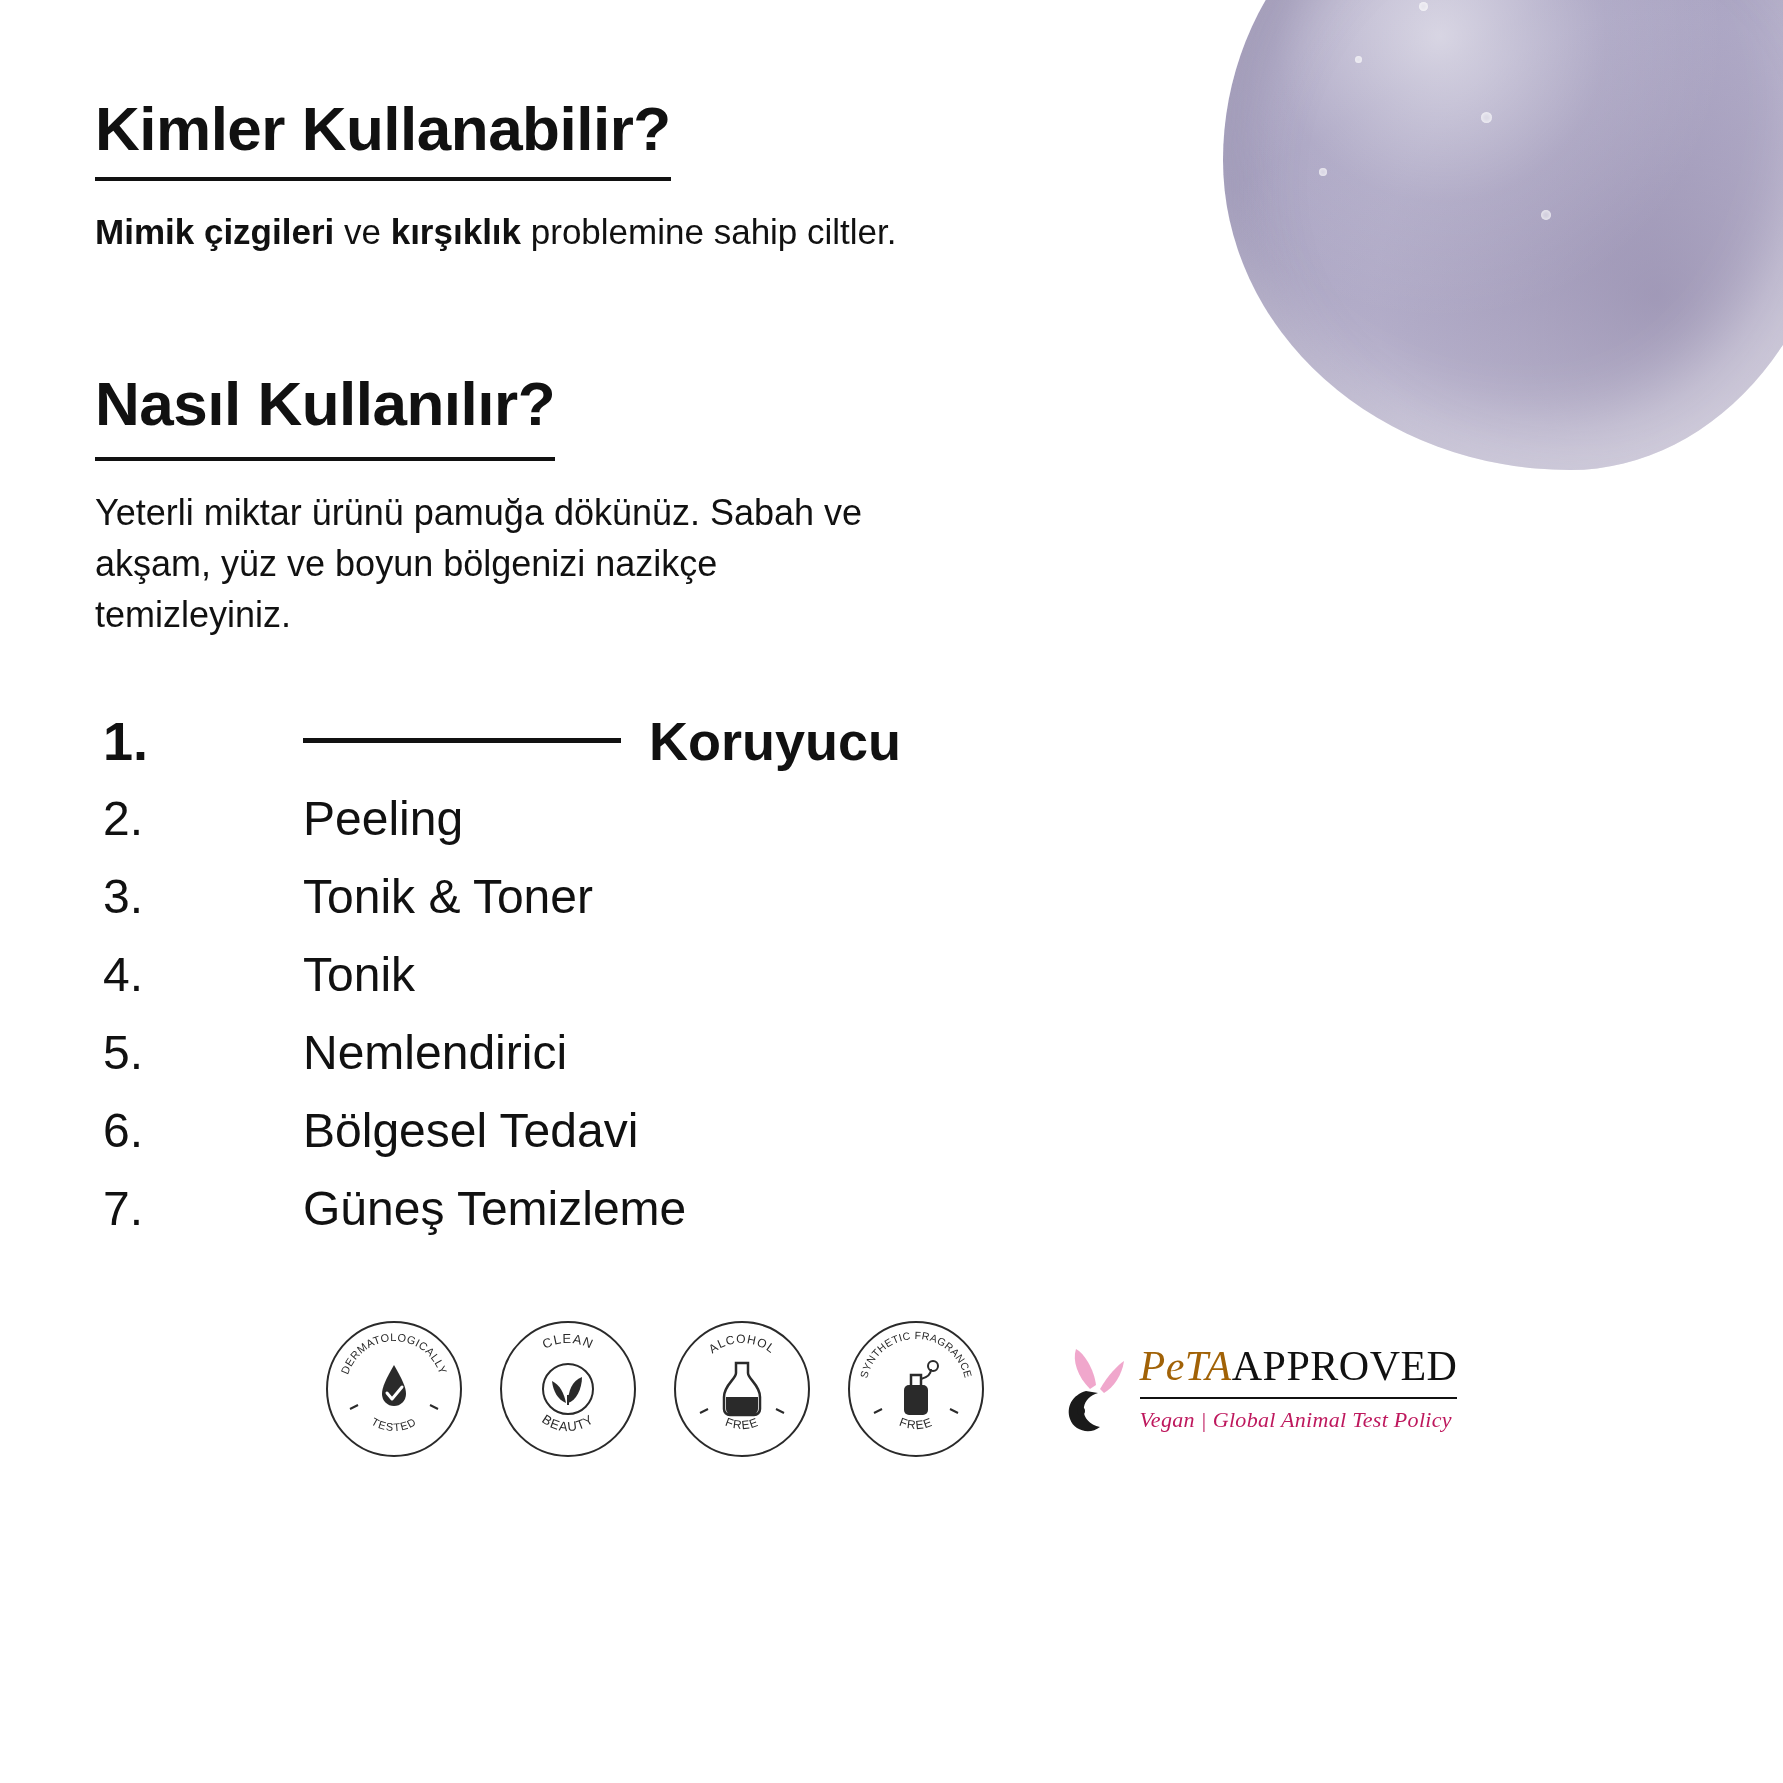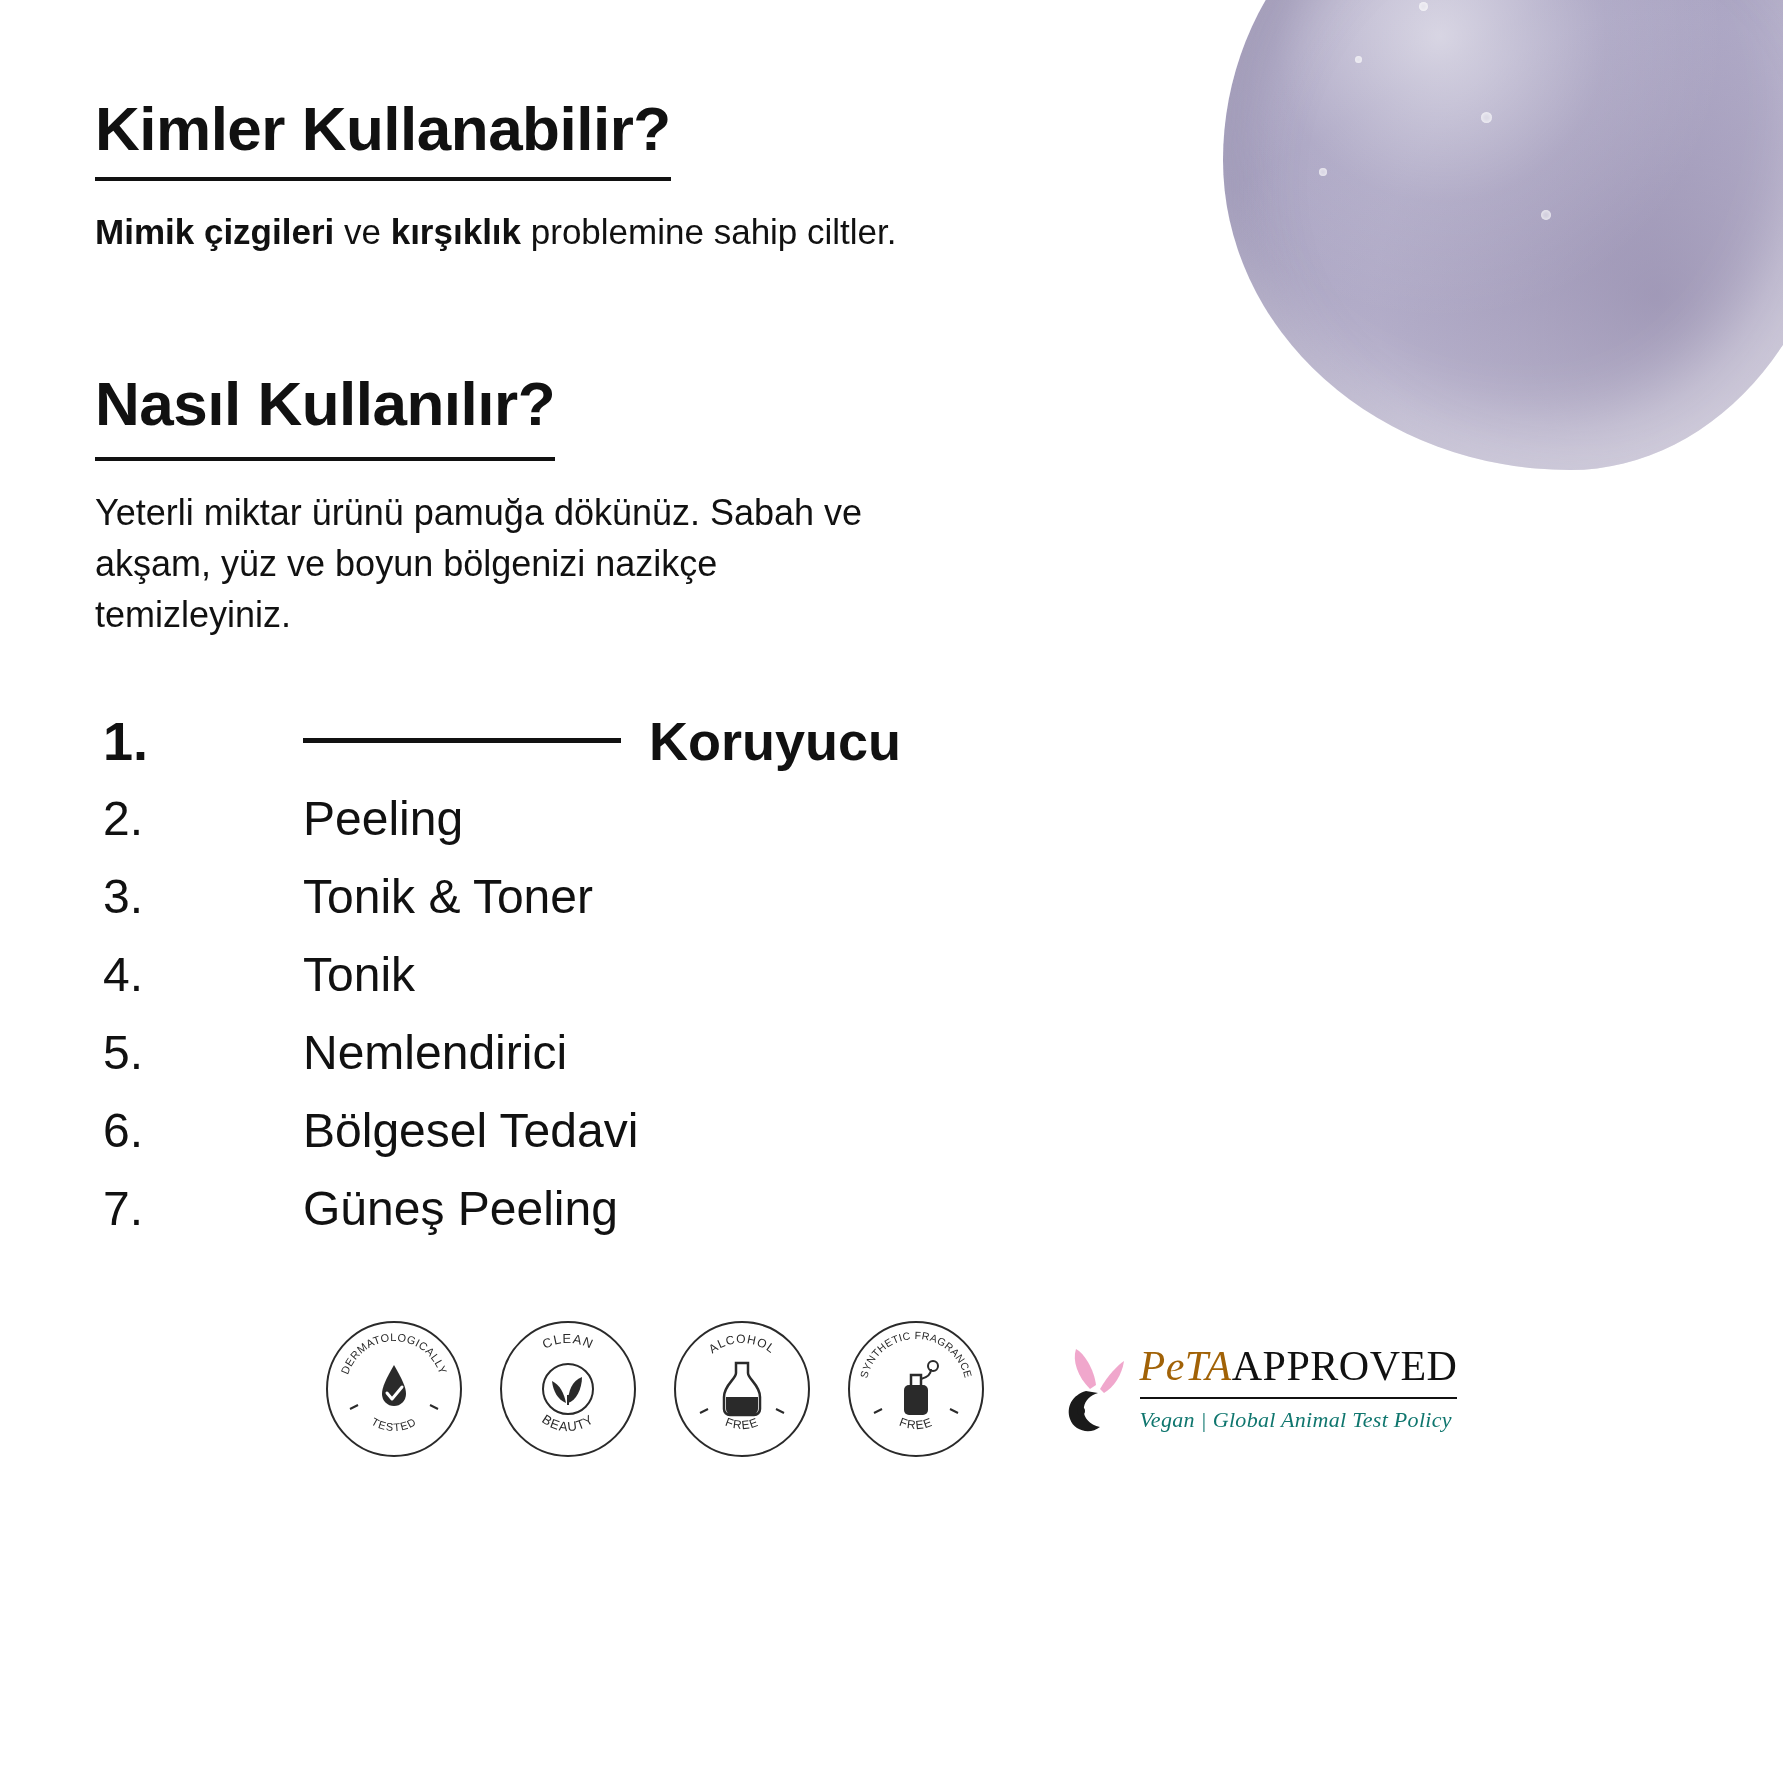--- a/index.html
+++ b/index.html
@@ -150,21 +150,21 @@
     letter-spacing: 0.5px;
     color: #111;
     line-height: 1;
   }
   .peta-top .pink { color: #a16207; font-style: italic; }
   .peta-rule { height: 2px; background: #111; margin: 10px 0 8px; }
   .peta-sub {
     font-family: "Liberation Serif", serif;
     font-style: italic;
     font-size: 22px;
-    color: #0f766e;
+    color: #be185d;
     letter-spacing: 0.3px;
   }
   .bunny { width: 66px; height: 92px; }
 </style>
 </head>
 <body>
 
 <div class="page">
 
   <div class="blob-wrap">
@@ -212,21 +212,21 @@
       <div class="step">
         <span class="num">5.</span>
         <span>Nemlendirici</span>
       </div>
       <div class="step">
         <span class="num">6.</span>
         <span>Bölgesel Tedavi</span>
       </div>
       <div class="step">
         <span class="num">7.</span>
-        <span>Güneş Peeling</span>
+        <span>Güneş Temizleme</span>
       </div>
     </div>
   </div>
 
   <div class="badges">
 
     <div class="badge">
       <svg viewBox="0 0 132 132" width="132" height="132" aria-hidden="true">
         <defs>
           <path id="topArc1" d="M 18,66 A 48,48 0 0 1 114,66"></path>

